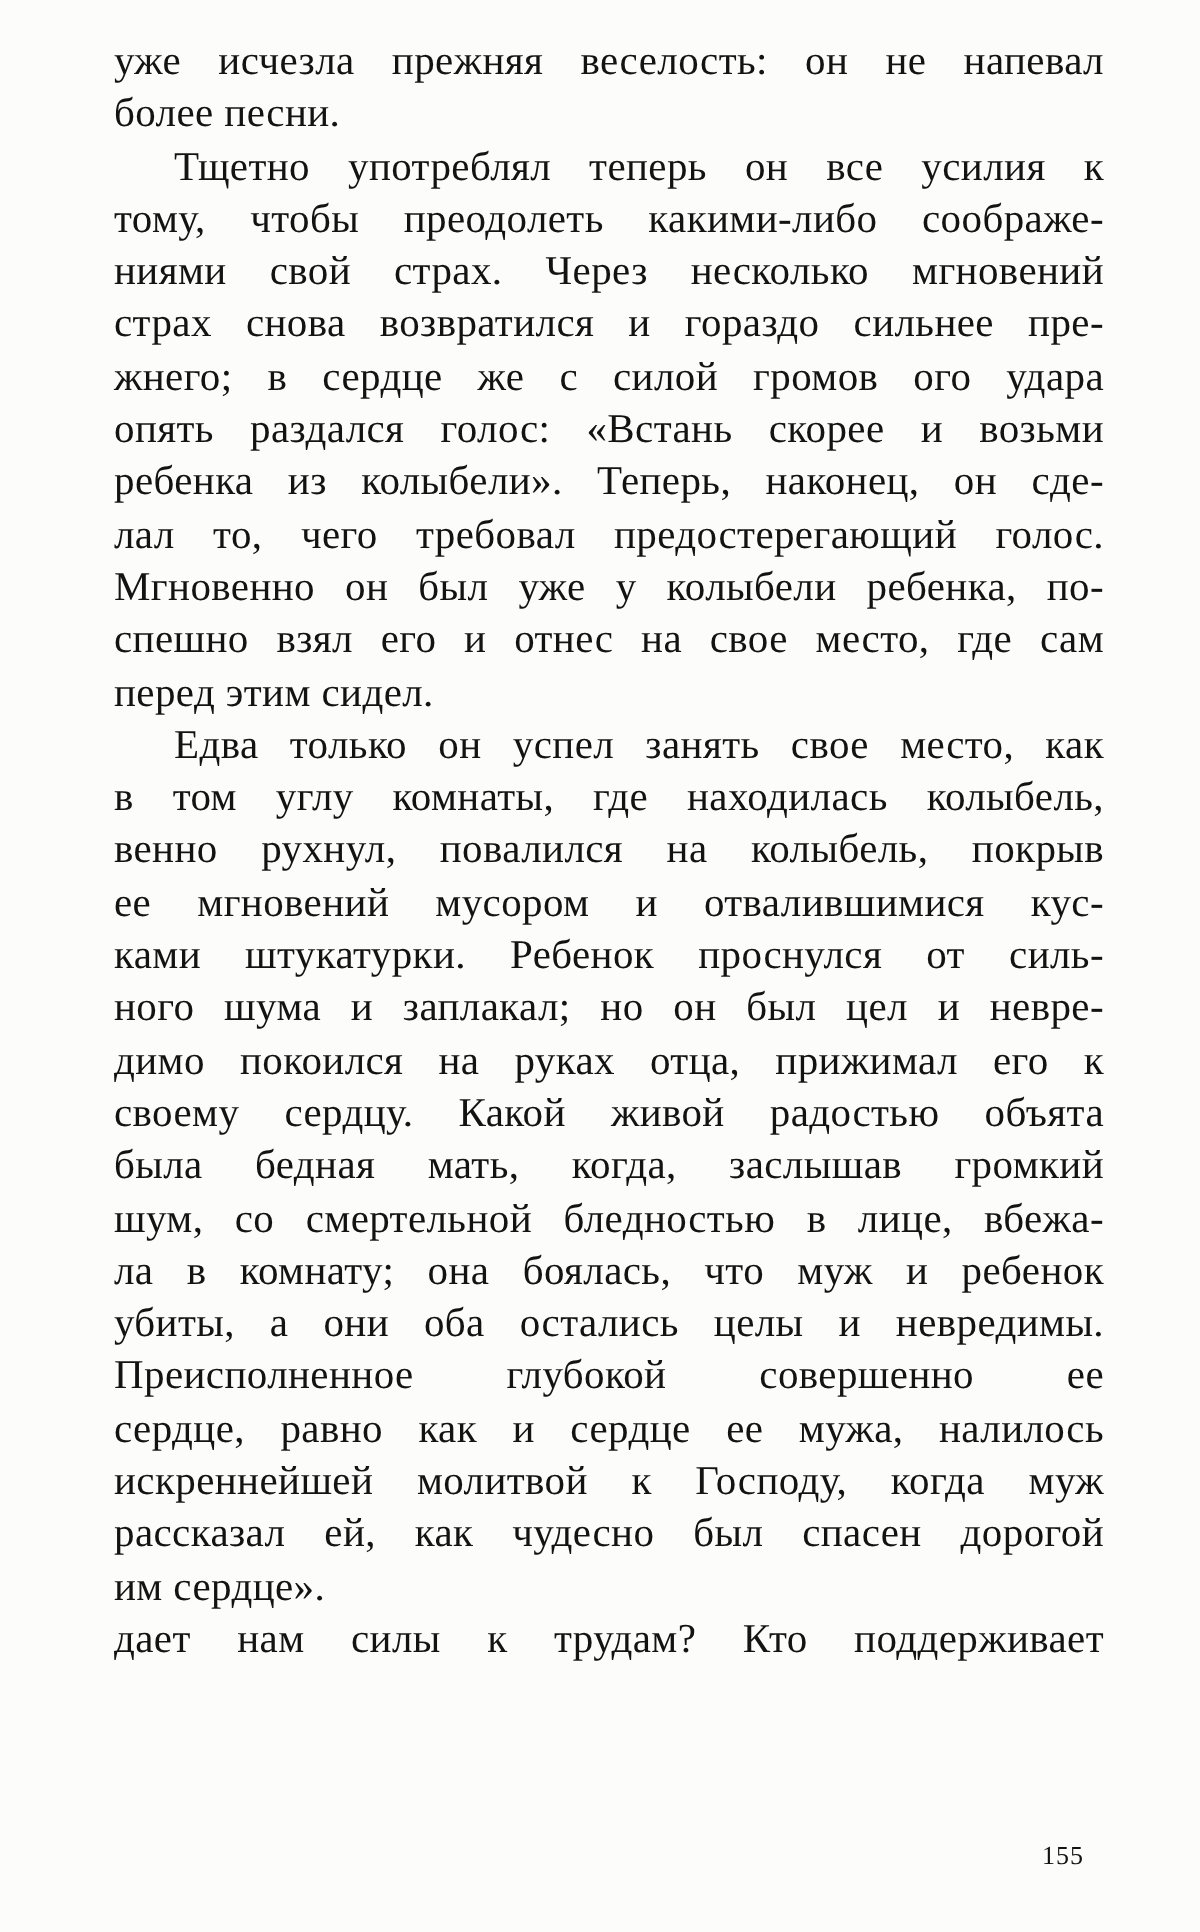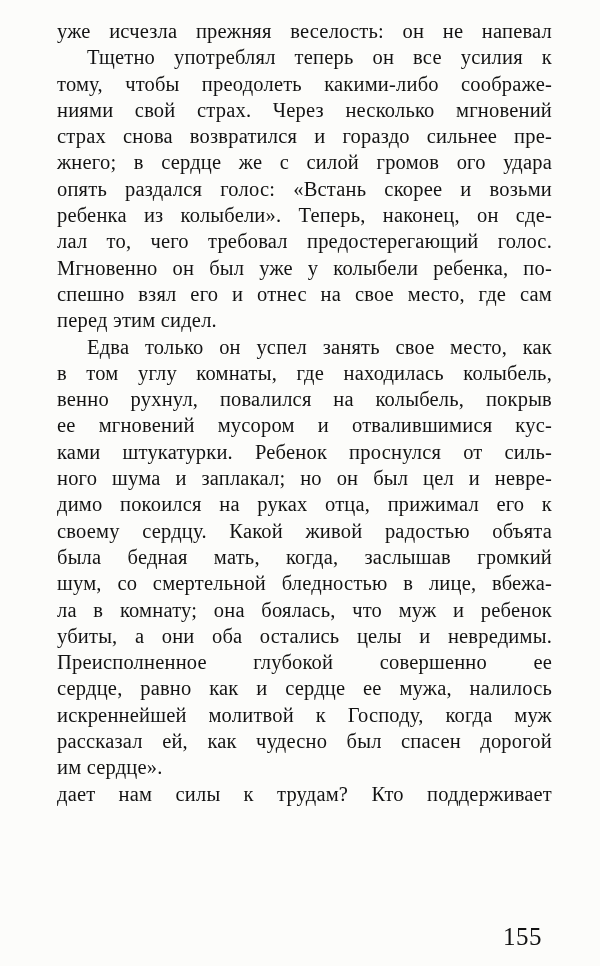--- a/index.html
+++ b/index.html
@@ -36,32 +36,33 @@
   }
   .line.last {
     text-align-last: left;
   }
   .line.indent {
     text-indent: 30px;
   }
   .page-number {
     position: absolute;
     right: 58px;
-    bottom: 15px;
-    font-size: 25px;
+    bottom: 30px;
+    font-size: 13px;
     letter-spacing: 0.5px;
   }
 </style>
 </head>
 <body>
 
 <div class="page">
   <div class="page-text">
       <div class="paragraph">
         <div class="line">уже исчезла прежняя веселость: он не напевал</div>
+        <div class="line last">более песни.</div>
       </div>
       <div class="paragraph">
         <div class="line indent">Тщетно употреблял теперь он все усилия к</div>
         <div class="line">тому, чтобы преодолеть какими-либо соображе-</div>
         <div class="line">ниями свой страх. Через несколько мгновений</div>
         <div class="line">страх снова возвратился и гораздо сильнее пре-</div>
         <div class="line">жнего; в сердце же с силой громов ого удара</div>
         <div class="line">опять раздался голос: «Встань скорее и возьми</div>
         <div class="line">ребенка из колыбели». Теперь, наконец, он сде-</div>
         <div class="line">лал то, чего требовал предостерегающий голос.</div>

